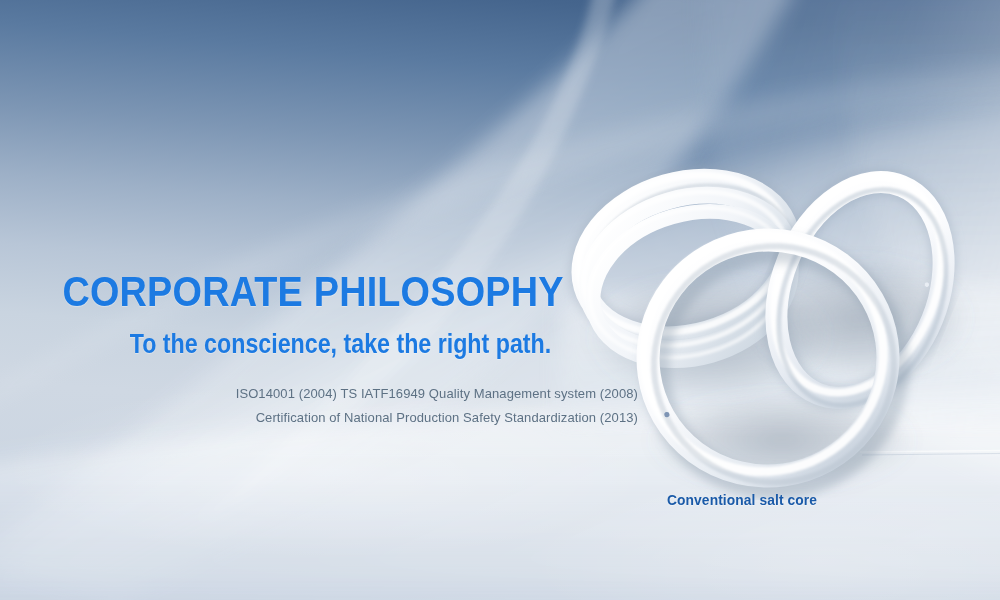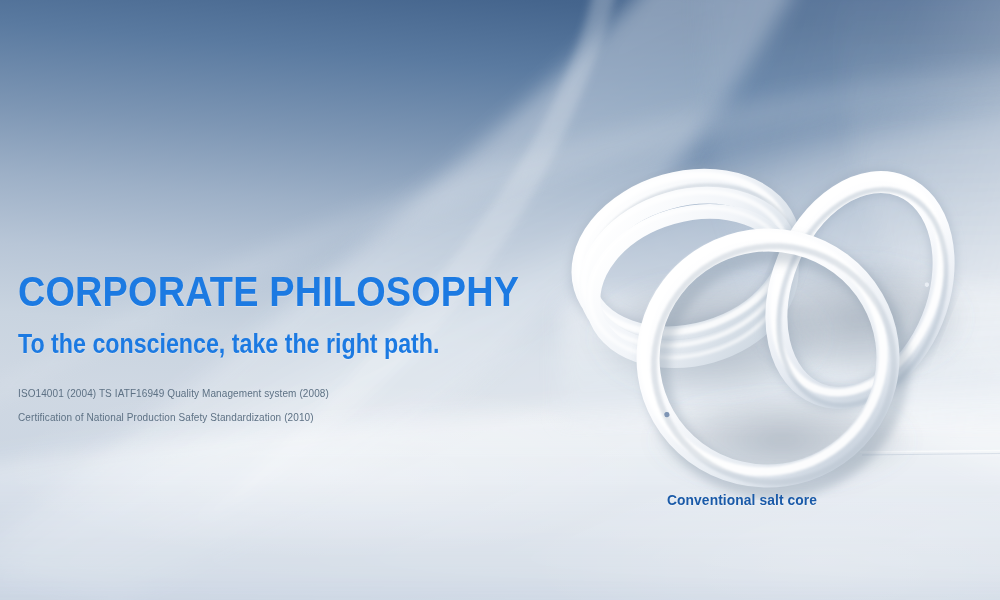--- a/index.html
+++ b/index.html
@@ -38,20 +38,21 @@
     pointer-events: none;
   }
 
   
   .copy {
     position: absolute;
     left: 18px;
     top: 268px;
     width: 620px;
     z-index: 30;
+    text-align: right;
   }
 
   .title {
     font-size: 43px;
     line-height: 46px;
     font-weight: 700;
     letter-spacing: 0.2px;
     color: #1c7ae2;
     margin: 0;
     transform: scaleX(0.88);
@@ -72,21 +73,21 @@
     text-shadow: 0 1px 1px rgba(255,255,255,0.35);
   }
 
   .certs {
     margin: 22px 0 0 0;
     padding: 0;
     list-style: none;
   }
 
   .certs li {
-    font-size: 10px;
+    font-size: 13px;
     line-height: 24px;
     color: #5d7184;
     white-space: nowrap;
     letter-spacing: 0.1px;
   }
 
   
   .caption {
     position: absolute;
     left: 667px;
@@ -268,19 +269,19 @@
 
       <circle cx="-108" cy="42" r="2.6" fill="#7d94b4"></circle>
     </g>
   </svg>
 
   <div class="copy">
     <h1 class="title">CORPORATE PHILOSOPHY</h1>
     <p class="subtitle">To the conscience, take the right path.</p>
     <ul class="certs">
       <li>ISO14001 (2004)  TS IATF16949 Quality Management system (2008)</li>
-      <li>Certification of National Production Safety Standardization (2010)</li>
+      <li>Certification of National Production Safety Standardization (2013)</li>
     </ul>
   </div>
 
   <div class="caption">Conventional salt core</div>
 
 </div>
 
 </body></html>

